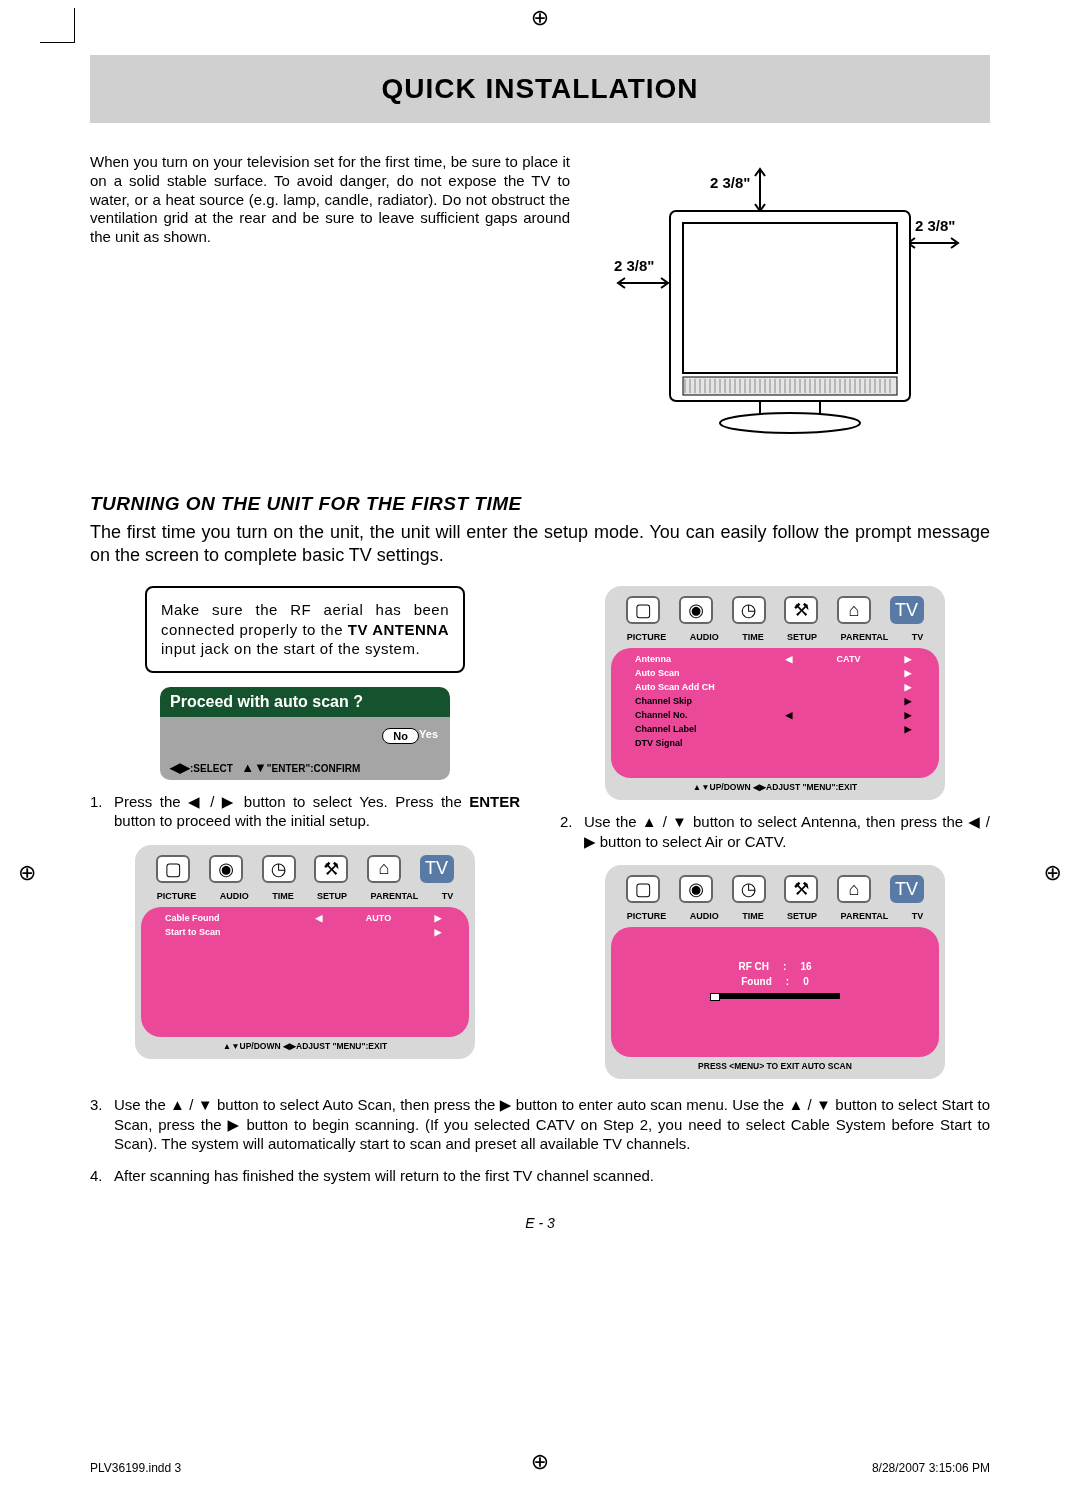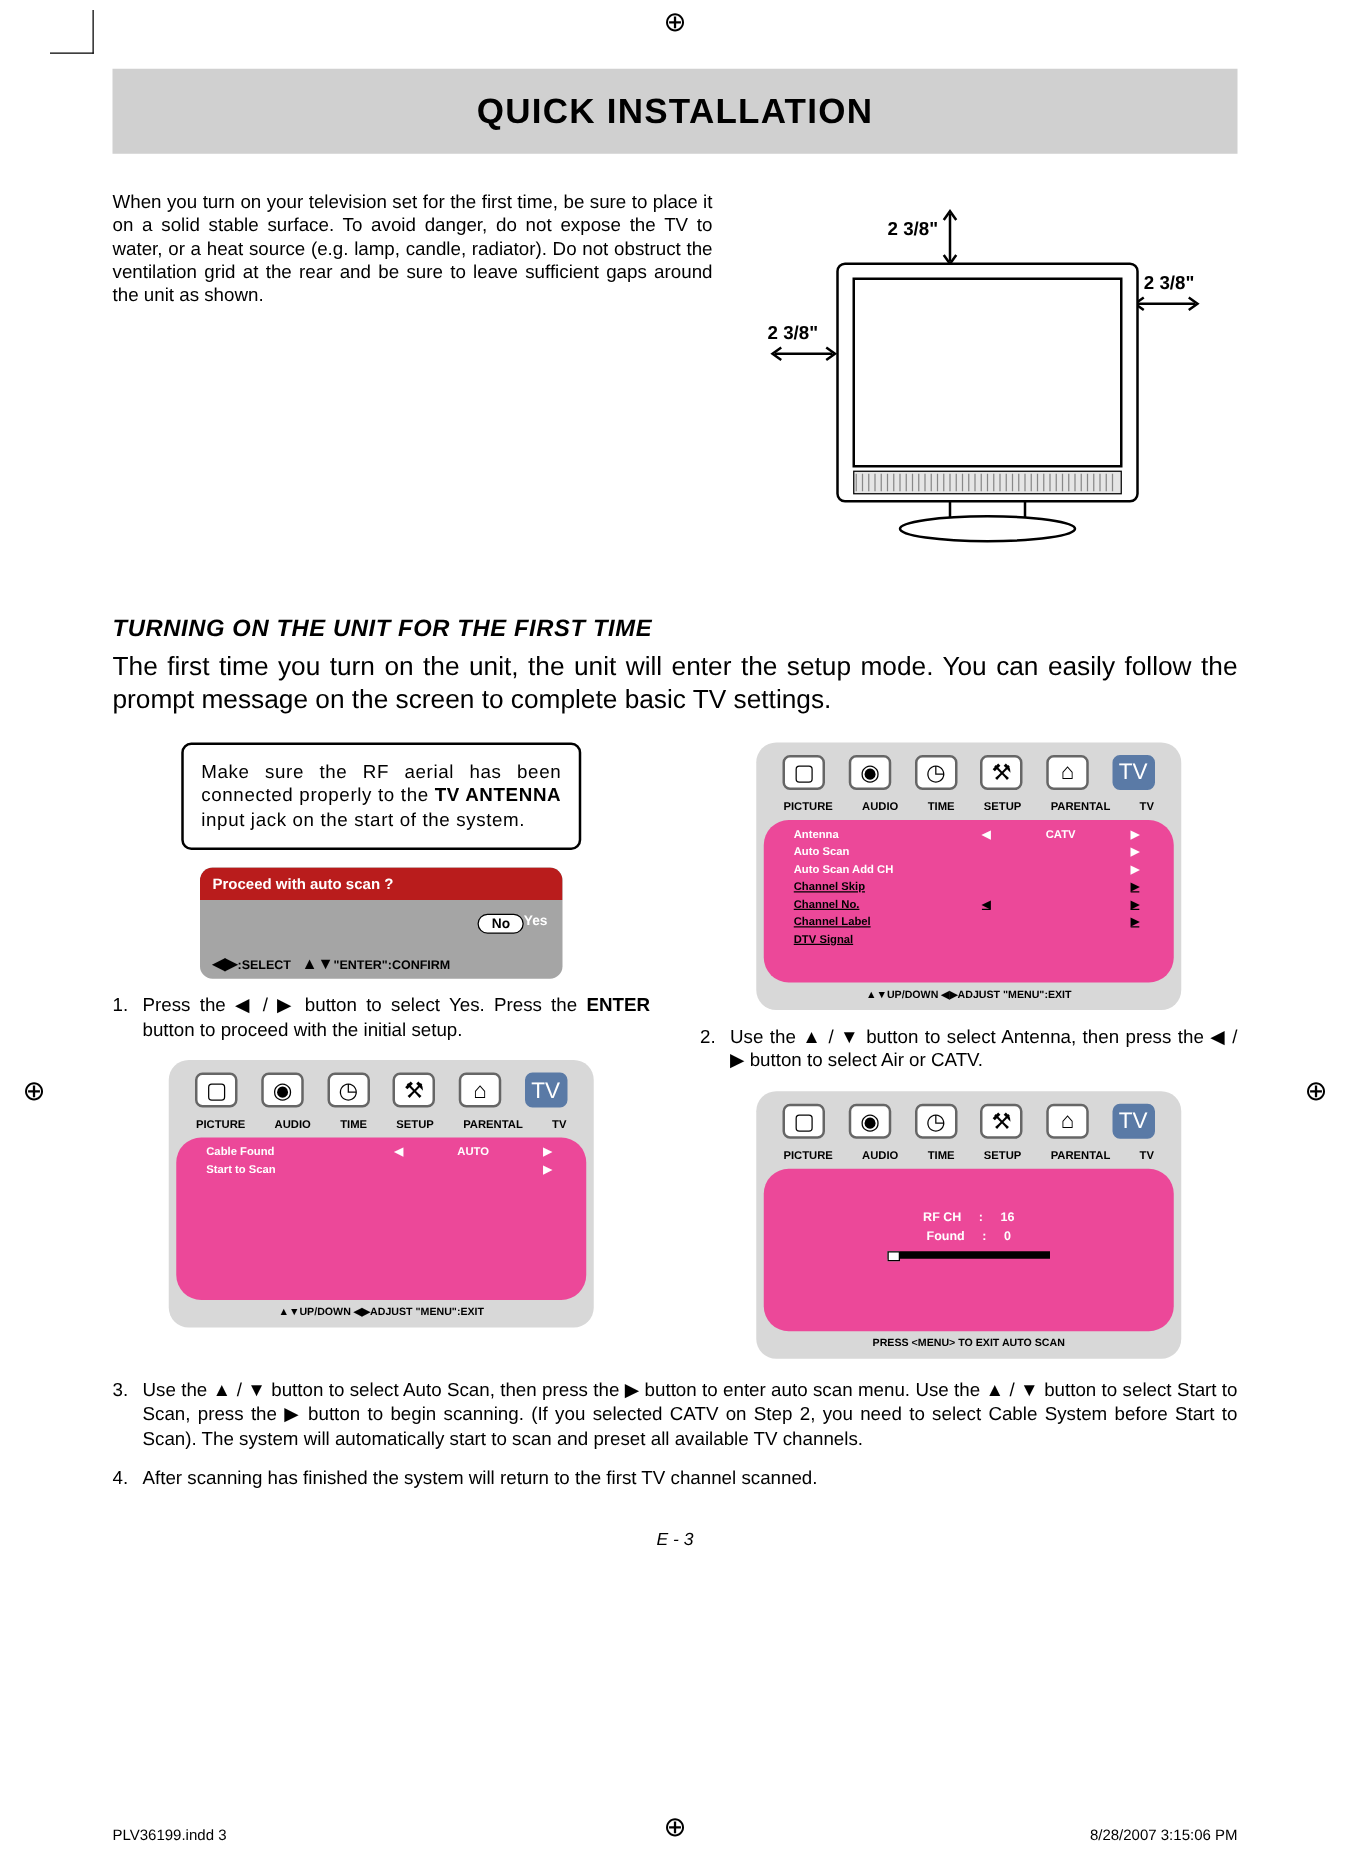--- a/index.html
+++ b/index.html
@@ -21,21 +21,21 @@
     padding: 18px 0;
     font-weight: bold;
     font-size: 28px;
     letter-spacing: 1px;
   }
   .intro-row { display: flex; margin-top: 30px; gap: 20px; }
   .intro-text { flex: 1; font-size: 15px; line-height: 1.25; text-align: justify; }
   .tv-diagram { width: 400px; height: 310px; position: relative; }
   .tv-svg { width: 100%; height: 100%; }
   .section-h { font-weight: bold; font-size: 19px; margin-top: 30px; letter-spacing: 0.5px; font-style: italic; }
-  .section-p { font-size: 21px; line-height: 1.25; margin-top: 6px; text-align: justify; }
+  .section-p { font-size: 18px; line-height: 1.25; margin-top: 6px; text-align: justify; }
   .cols { display: flex; gap: 40px; margin-top: 20px; }
   .col { flex: 1; }
   .note-box {
     border: 2px solid #000;
     border-radius: 8px;
     padding: 12px 14px;
     font-size: 15px;
     line-height: 1.3;
     letter-spacing: 0.5px;
     text-align: justify;
@@ -44,21 +44,21 @@
   }
   .osd {
     background: #a5a5a5;
     border-radius: 10px;
     width: 290px;
     margin: 14px auto 0;
     font-size: 11px;
     color: #000;
     overflow: hidden;
   }
-  .osd-header { background: #b91c1c; color: #fff; font-weight: bold; padding: 6px 10px; border-radius: 10px 10px 0 0; font-size: 12px; }
+  .osd-header { background: #14532d; color: #fff; font-weight: bold; padding: 6px 10px; border-radius: 10px 10px 0 0; font-size: 16px; }
   .osd-body { padding: 8px 12px; }
   .osd-row { display: flex; justify-content: flex-end; padding: 3px 0; font-weight: bold; font-size: 11px; }
   .osd-pill { background: #fff; border: 1px solid #000; border-radius: 10px; padding: 1px 10px; display: inline-block; font-weight: bold; color:#000; }
   .osd-foot { font-weight: bold; font-size: 10px; padding: 5px 10px; }
   .menu {
     width: 340px;
     margin: 0 auto;
     border-radius: 16px;
     background: #d8d8d8;
     padding: 6px;
@@ -71,21 +71,21 @@
   .menu-body {
     background: #ec4899;
     border-radius: 20px;
     color: #fff;
     font-weight: bold;
     font-size: 9px;
     padding: 4px 24px 4px;
     min-height: 130px;
   }
   .menu-row { display:flex; padding: 2px 0; align-items:center; }
-  .menu-row.alt { color: #000; text-decoration: underline; }
+  .menu-row.alt { color: #000; }
   .mcol1 { flex: 1.4; }
   .mcol2 { width: 14px; text-align:center; }
   .mcol3 { flex: 1; text-align:center; }
   .mcol4 { width: 14px; text-align:center; }
   .menu-foot { text-align:center; font-size: 8.5px; font-weight:bold; padding: 4px 0 2px; color:#000; }
   .scan-center { text-align:center; color:#fff; font-weight:bold; font-size:10px; padding-top: 28px; }
   .scan-line { display:flex; justify-content:center; gap: 14px; padding:2px 0; }
   .scan-bar { width: 130px; height:6px; background:#000; margin: 4px auto 0; position:relative; }
   .scan-bar::before { content:''; position:absolute; left:0; top:0; width:8px; height:6px; background:#fff; border:1px solid #000; }
   .step { display:flex; gap:6px; font-size:15px; line-height:1.3; margin-top:12px; text-align:justify; }

